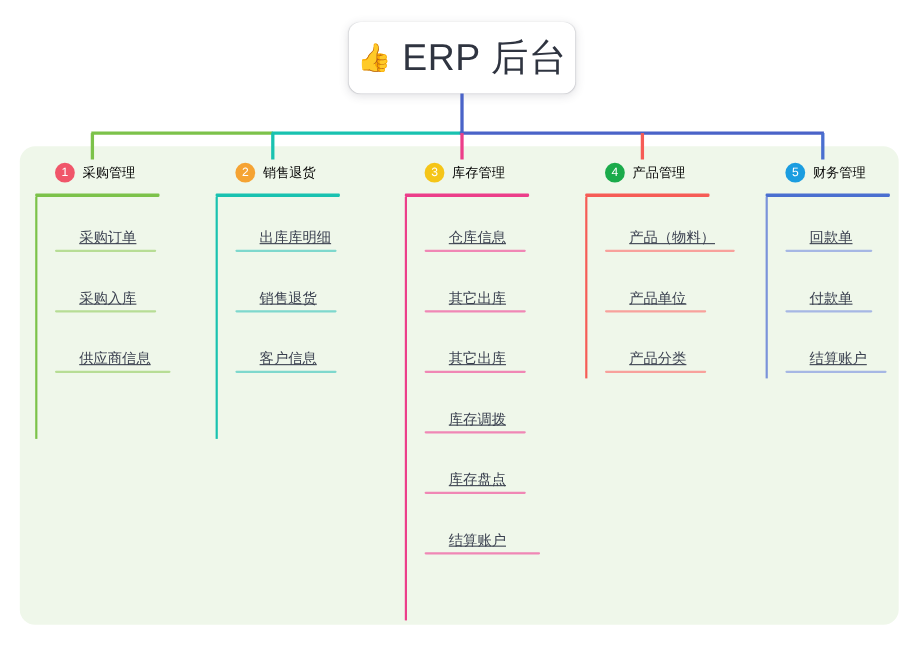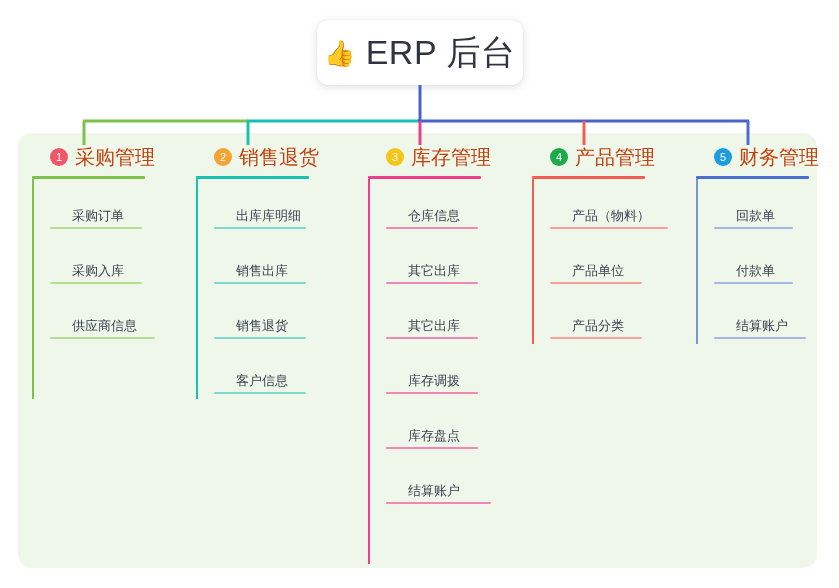--- a/index.html
+++ b/index.html
@@ -96,22 +96,22 @@
     height: 18px;
     border-radius: 50%;
     color: #ffffff;
     font-size: 11px;
     line-height: 18px;
     text-align: center;
     font-weight: normal;
     flex: 0 0 auto;
   }
   .col-title {
-    font-size: 20px;
-    color: #c2410c;
+    font-size: 12px;
+    color: #000000;
     white-space: nowrap;
   }
   .head-rule {
     height: 3px;
     margin-top: 7px;
     border-radius: 1px;
   }
 
   .leaves {
     position: relative;
@@ -130,20 +130,21 @@
     height: 55px;
     box-sizing: border-box;
   }
   .leaf-label {
     position: absolute;
     left: 22px;
     bottom: 9px;
     font-size: 13px;
     color: #3b4150;
     white-space: nowrap;
+    text-decoration: underline;
   }
   .leaf-rule {
     position: absolute;
     left: 0;
     bottom: 5px;
     height: 2px;
     border-radius: 1px;
   }
 </style>
 </head>
@@ -204,24 +205,20 @@
         <span class="col-title">销售退货</span>
       </div>
       <div class="head-rule" style="width: 113px; background: rgb(25, 194, 176);"></div>
       <div class="leaves">
         <div class="spine" style="height: 220px; background: rgb(25, 194, 176);"></div>
         <div class="leaf">
           <span class="leaf-label">出库库明细</span>
           <span class="leaf-rule" style="width: 92px; background: rgb(126, 216, 205);"></span>
         </div>
         <div class="leaf">
-          <span class="leaf-label">销售出库</span>
-          <span class="leaf-rule" style="width: 92px; background: rgb(126, 216, 205);"></span>
-        </div>
-        <div class="leaf">
           <span class="leaf-label">销售退货</span>
           <span class="leaf-rule" style="width: 92px; background: rgb(126, 216, 205);"></span>
         </div>
         <div class="leaf">
           <span class="leaf-label">客户信息</span>
           <span class="leaf-rule" style="width: 92px; background: rgb(126, 216, 205);"></span>
         </div>
       </div>
     </div>
 

